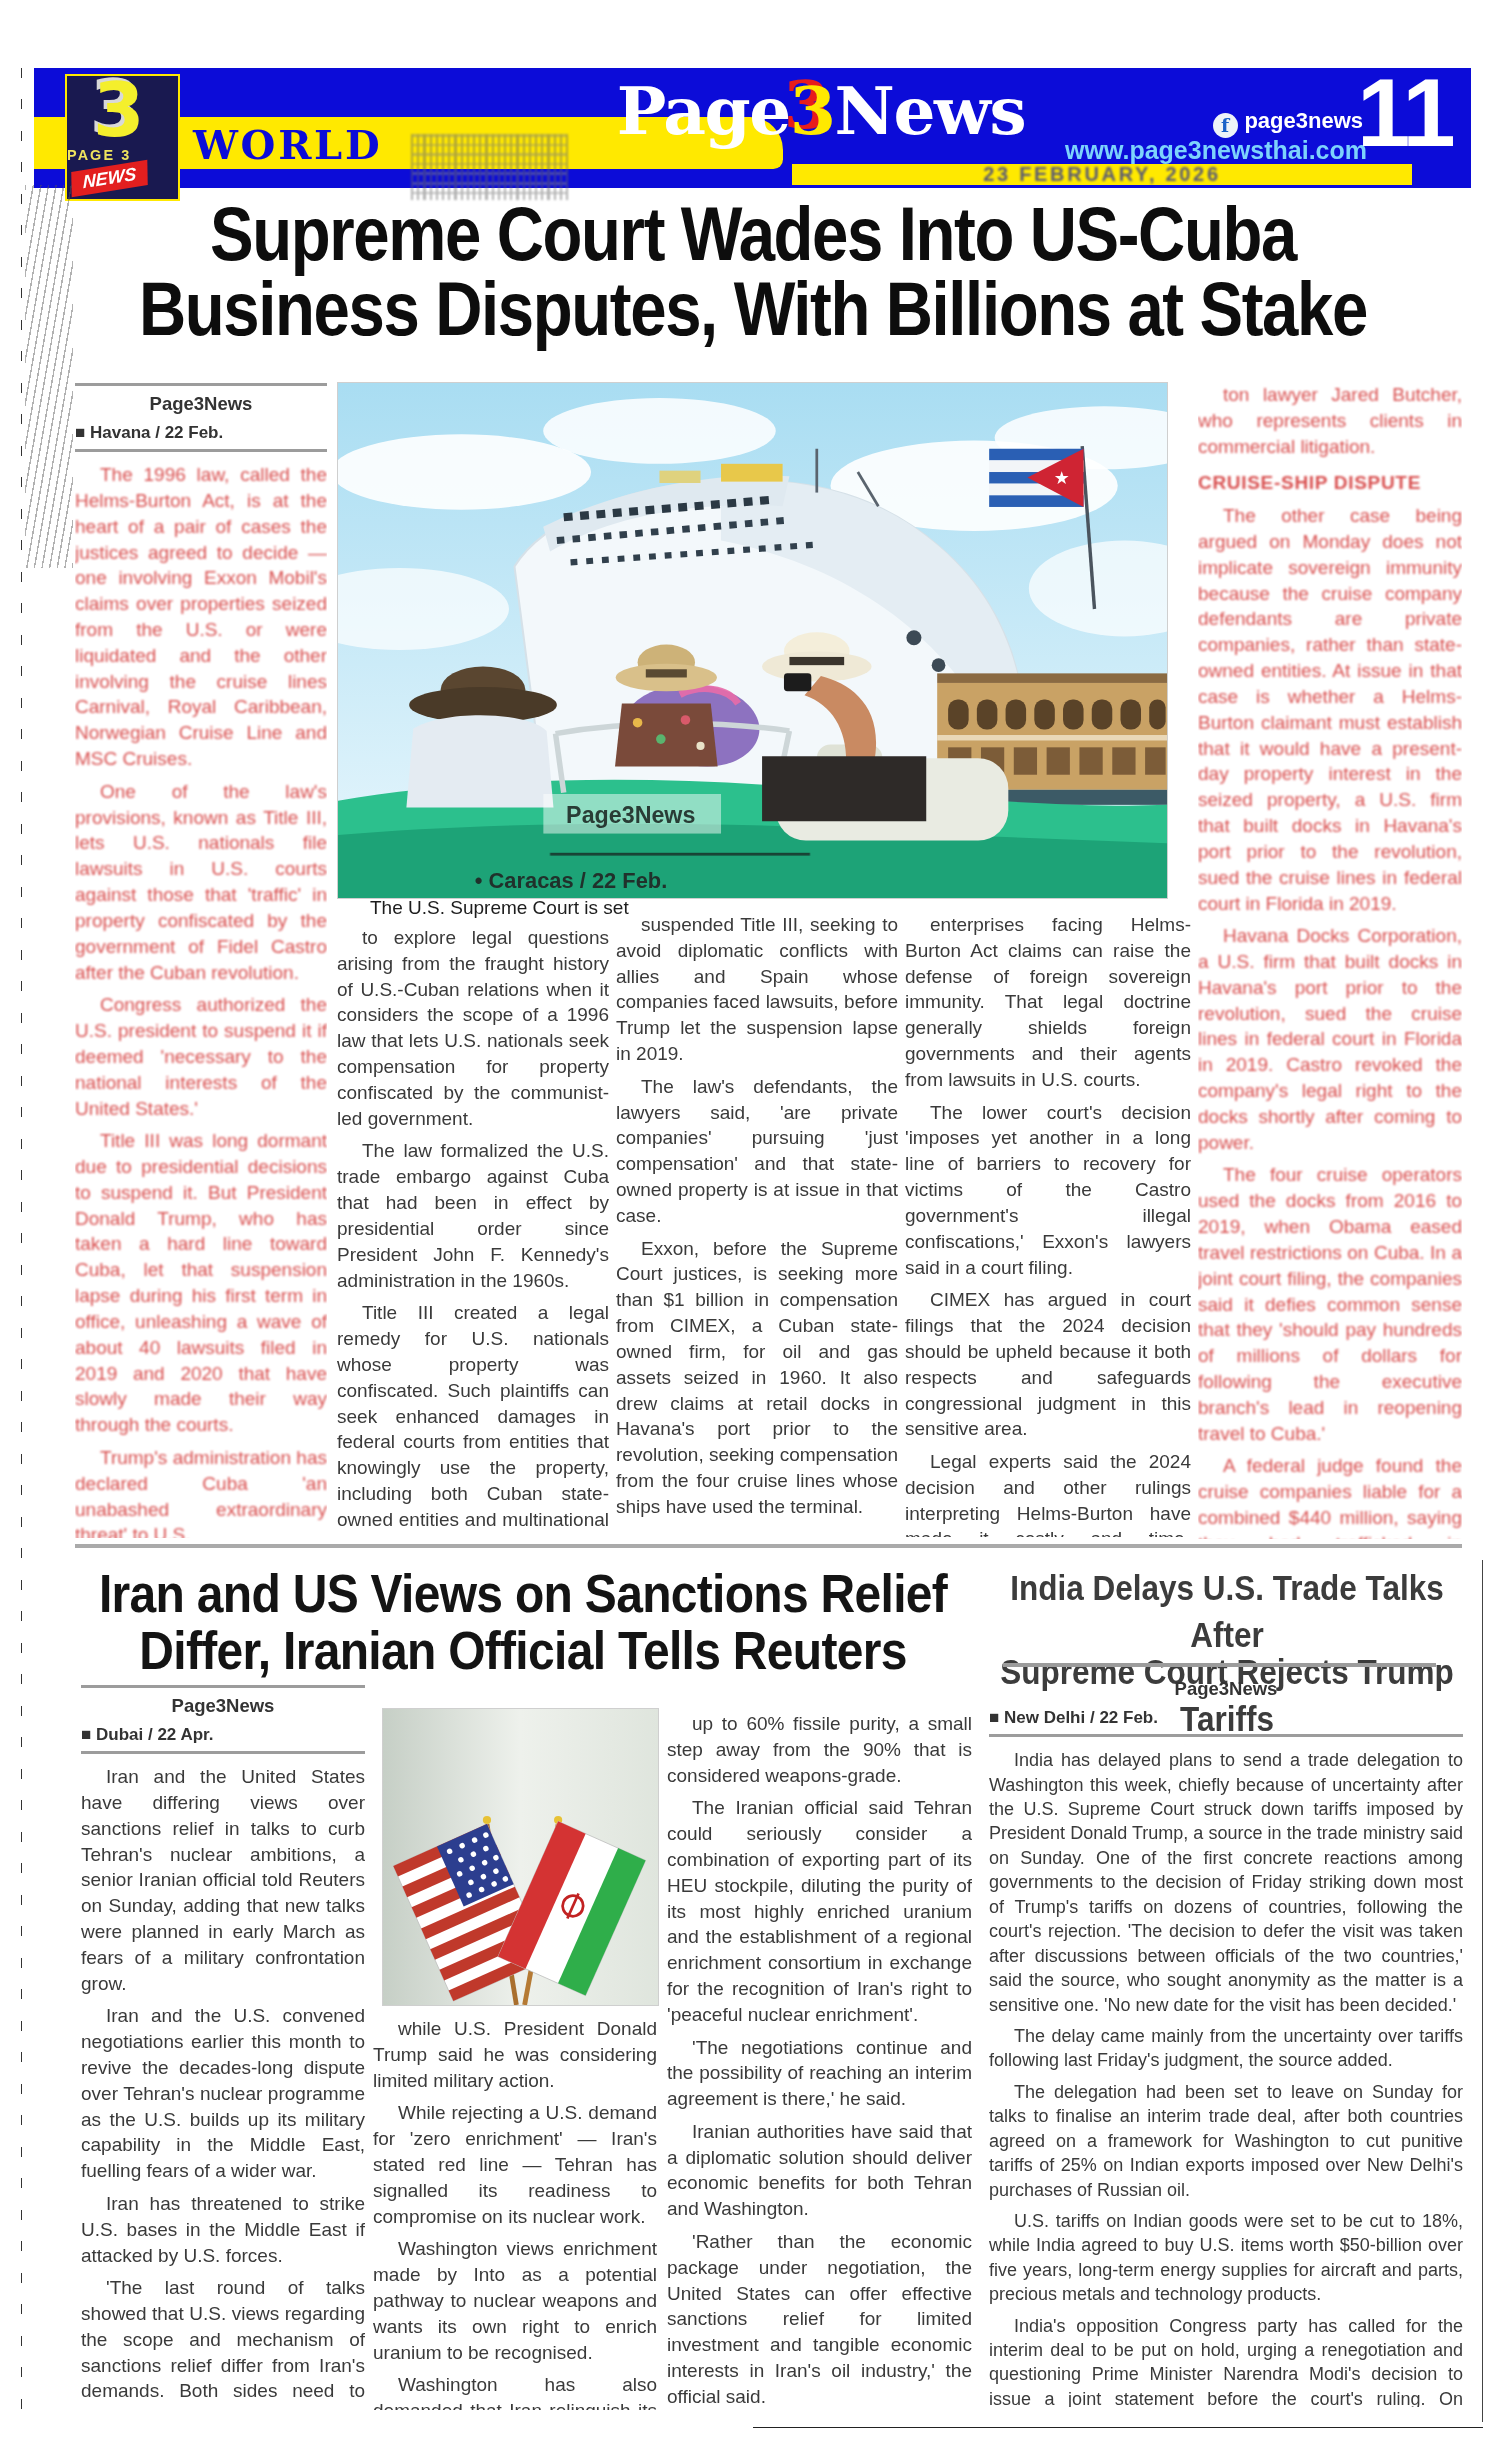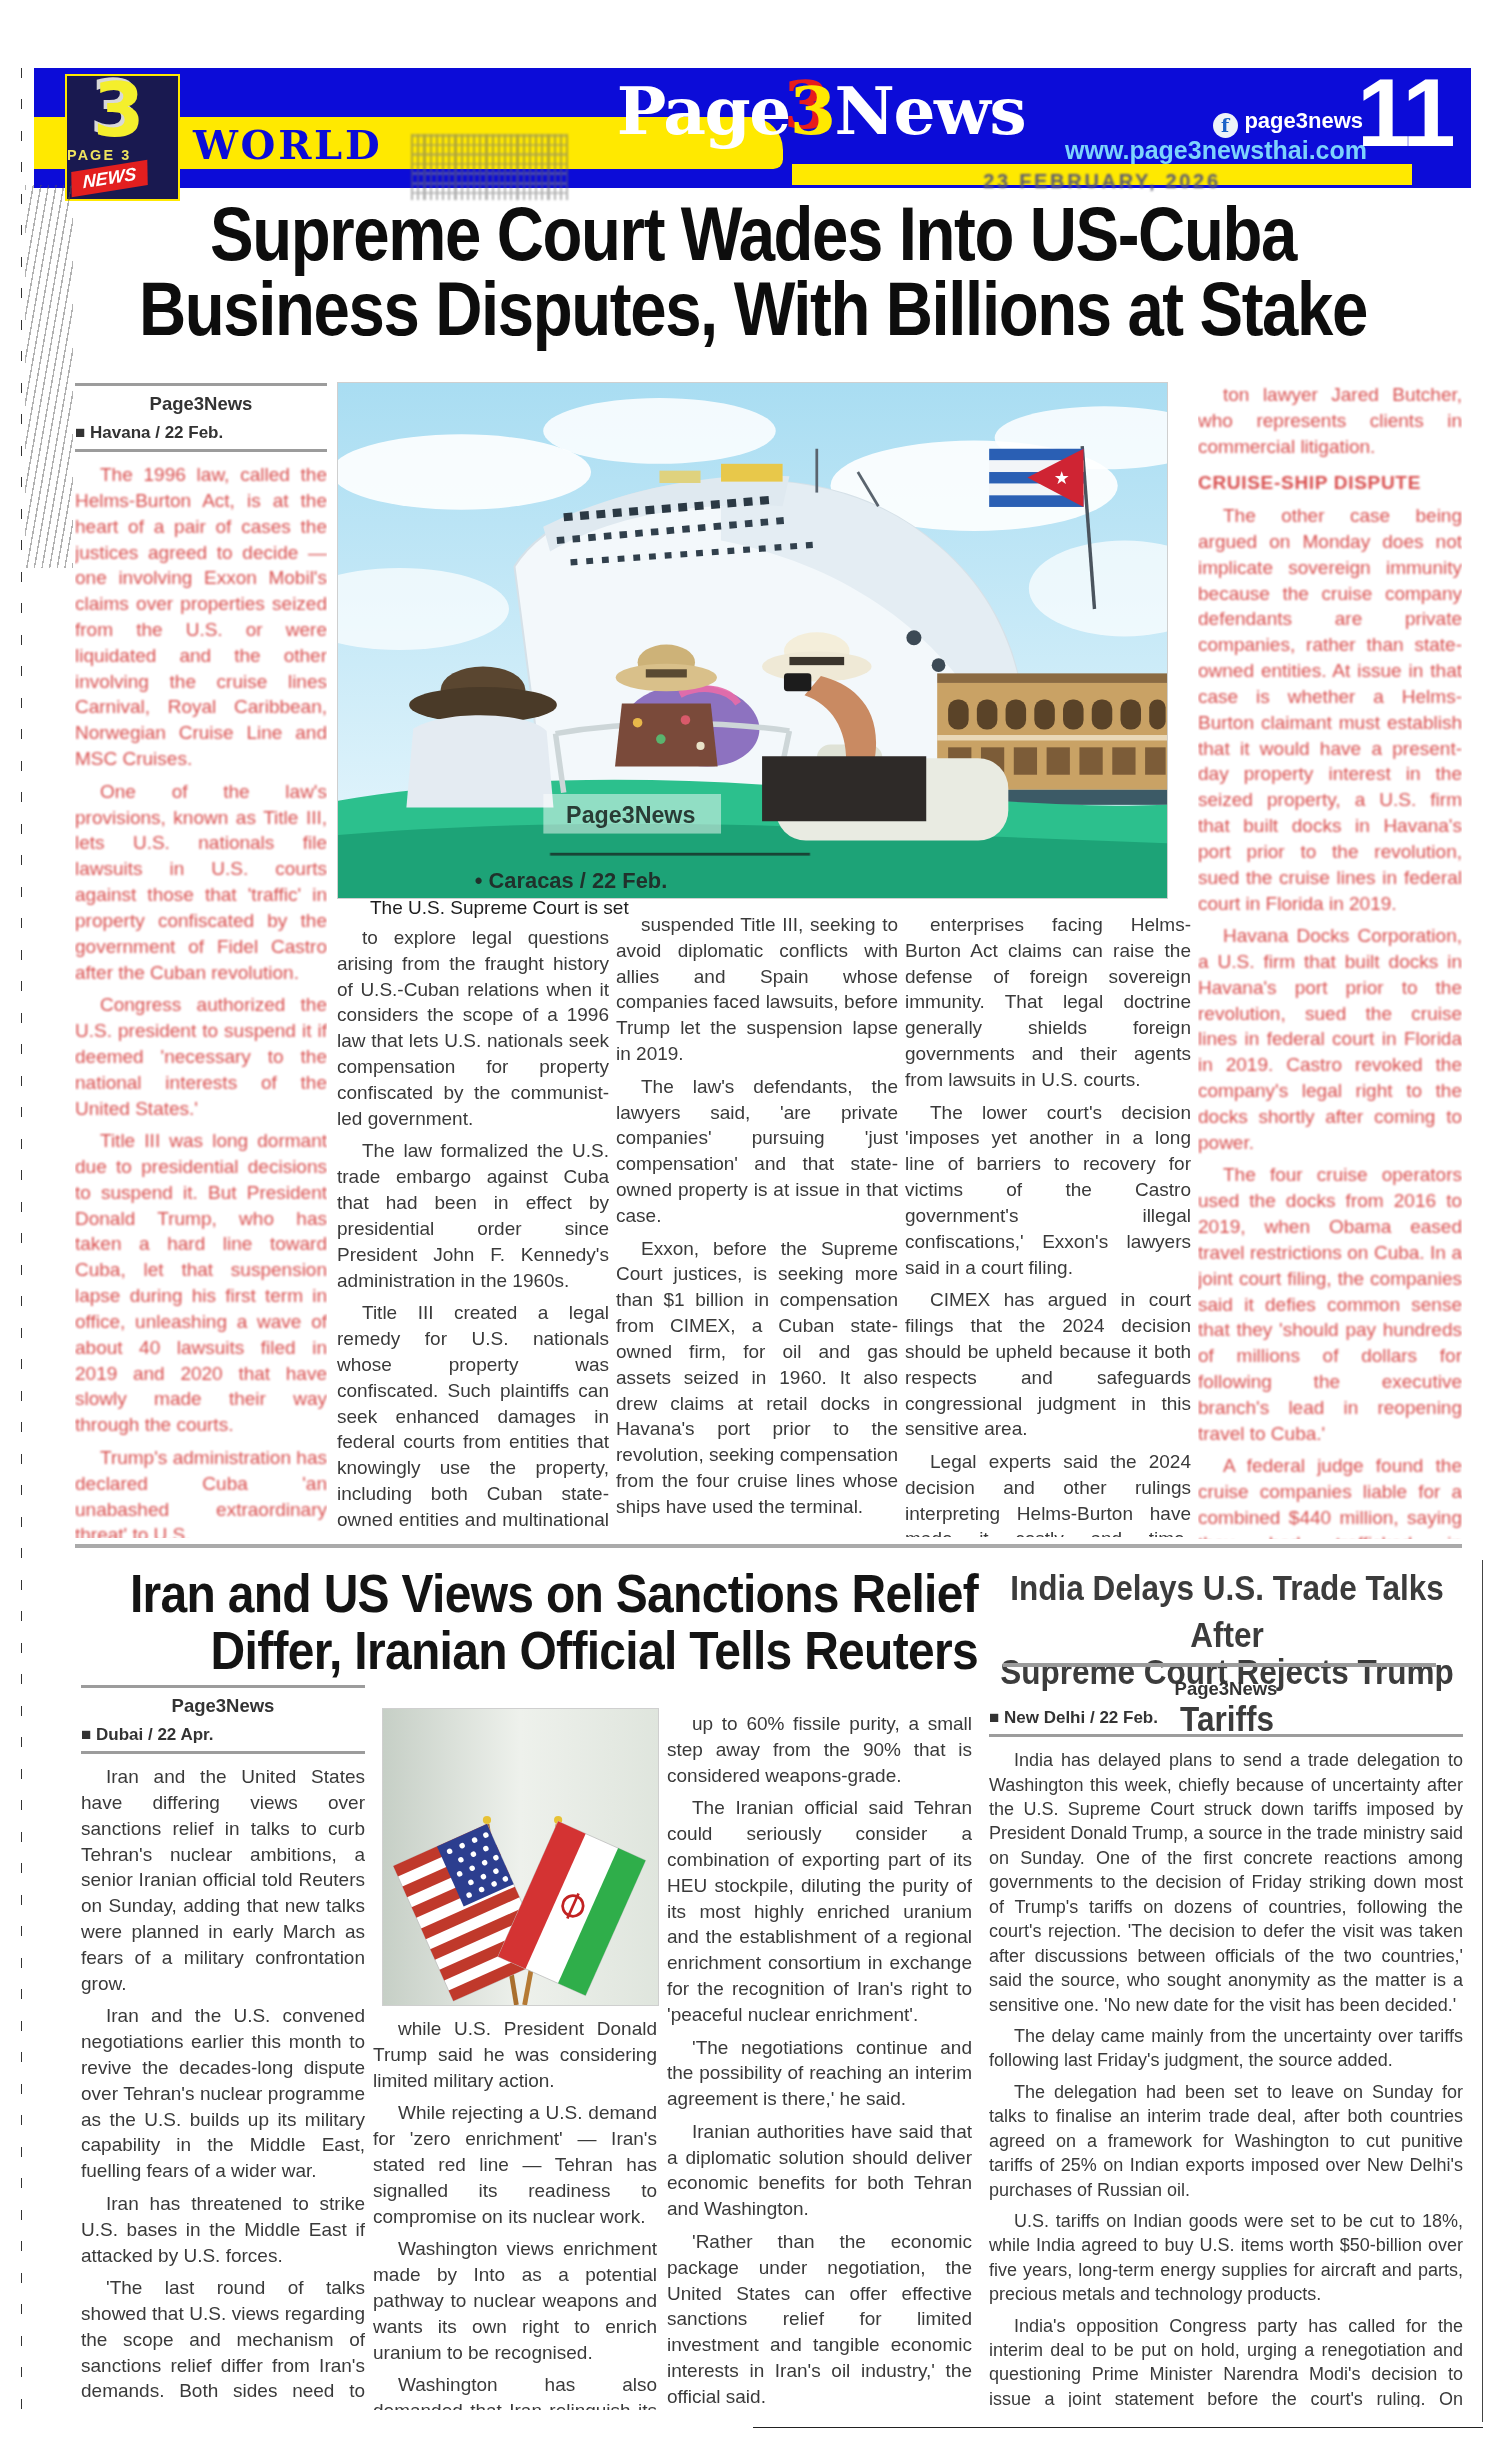--- a/index.html
+++ b/index.html
@@ -22,21 +22,21 @@
              text-align:center;line-height:25px;font-style:italic;font-weight:bold;font-size:18px;color:#fff;}
   .masthead{position:absolute;left:561px;top:4.1px;width:452px;text-align:center;font-family:"DejaVu Serif",serif;
             font-weight:bold;font-size:66px;color:#ffffff;letter-spacing:-1.4px;}
   .masthead .m3{color:#ffe900;text-shadow:-6.2px -6.2px 0 #e81c1c;}
   .fb-line{position:absolute;right:108px;top:40px;color:#fff;font-size:22px;font-weight:bold;}
   .fb-ic{display:inline-block;width:25px;height:25px;border-radius:50%;background:#eef3f8;color:#1b62c8;text-align:center;
          line-height:25px;font-family:"DejaVu Serif",serif;font-weight:bold;font-size:19px;vertical-align:-4.1px;margin-right:6.8px;}
   .url{position:absolute;right:104px;top:68px;color:#7dd3fc;font-size:25px;font-weight:bold;}
   .pagenum{position:absolute;right:18px;top:-9.6px;color:#fff;font-size:96px;font-weight:bold;letter-spacing:-2.7px;}
   .date-strip{position:absolute;right:59px;bottom:2.7px;width:620px;height:21px;background:#ffe900;text-align:center;}
-  .date-strip span{display:inline-block;font-size:20px;font-weight:bold;color:#5b5b72;letter-spacing:2.7px;filter:blur(0.8px);line-height:21px;margin-top:7px;}
+  .date-strip span{display:inline-block;font-size:20px;font-weight:bold;color:#5b5b72;letter-spacing:2.7px;filter:blur(0.8px);line-height:21px;}
 
   
   .main-headline{position:absolute;left:41px;top:197px;width:1424px;text-align:center;font-weight:bold;color:#0d0d0d;}
   .main-headline div{font-size:66px;line-height:75px;transform:scale(0.99,1.14);letter-spacing:-1.4px;}
   .noise1{position:absolute;left:411px;top:134px;width:157px;height:66px;opacity:.5;filter:blur(1px);
           background:repeating-linear-gradient(90deg,#666 0 2.1px,transparent 2.1px 6.2px),repeating-linear-gradient(#888 0 2.7px,transparent 2.7px 9.6px);}
   .noise2{position:absolute;left:25px;top:185px;width:48px;height:383px;opacity:.45;filter:blur(0.7px);
           background:repeating-linear-gradient(100deg,#555 0 1.4px,transparent 1.4px 7.5px);}
   .ghost-date{position:absolute;left:171px;top:397px;font-size:23px;font-weight:bold;color:#777;filter:blur(1.4px);letter-spacing:1.4px;}
 
@@ -47,21 +47,21 @@
   .col{position:absolute;overflow:hidden;text-align:justify;font-size:19px;line-height:1.36;color:#3a3a3a;}
   .col p.para{margin:0 0 6.8px;text-indent:25px;filter:blur(0.4px);}
   .col p.subhead{margin:11px 0 6.8px;font-weight:bold;text-indent:0;letter-spacing:0.7px;filter:blur(0.4px);color:#222;}
   .heavy p.para,.heavy p.subhead{filter:blur(0.9px) contrast(.8);color:#ef4444;}
   .caption{position:absolute;left:370px;top:897px;width:260px;font-size:19px;color:#1d1d1d;filter:blur(0.3px);}
   .big-rule{position:absolute;left:75px;top:1544px;width:1387px;height:4.1px;background:#aaaaaa;}
 
   .photo-frame{position:absolute;border:0.7px solid #cfcfcf;}
 
   
-  .iran-headline{position:absolute;left:68px;top:1565px;width:910px;text-align:right;font-weight:bold;color:#141414;}
+  .iran-headline{position:absolute;left:68px;top:1565px;width:910px;text-align:center;font-weight:bold;color:#141414;}
   .iran-headline div{font-size:48px;line-height:57px;transform:scale(1,1.1);letter-spacing:-0.7px;filter:blur(0.3px);}
 
   
   .india-headline{position:absolute;left:989px;top:1569px;width:476px;text-align:center;font-weight:bold;color:#3c3c3c;}
   .india-headline div{font-size:31.5px;line-height:42px;transform:scale(1,1.12);filter:blur(0.7px);}
   .india-rule{position:absolute;left:1003px;top:1663px;width:433px;height:4.1px;background:#9c9c9c;}
   .india-col{font-size:18px;}
 </style>
 </head>
 <body>

